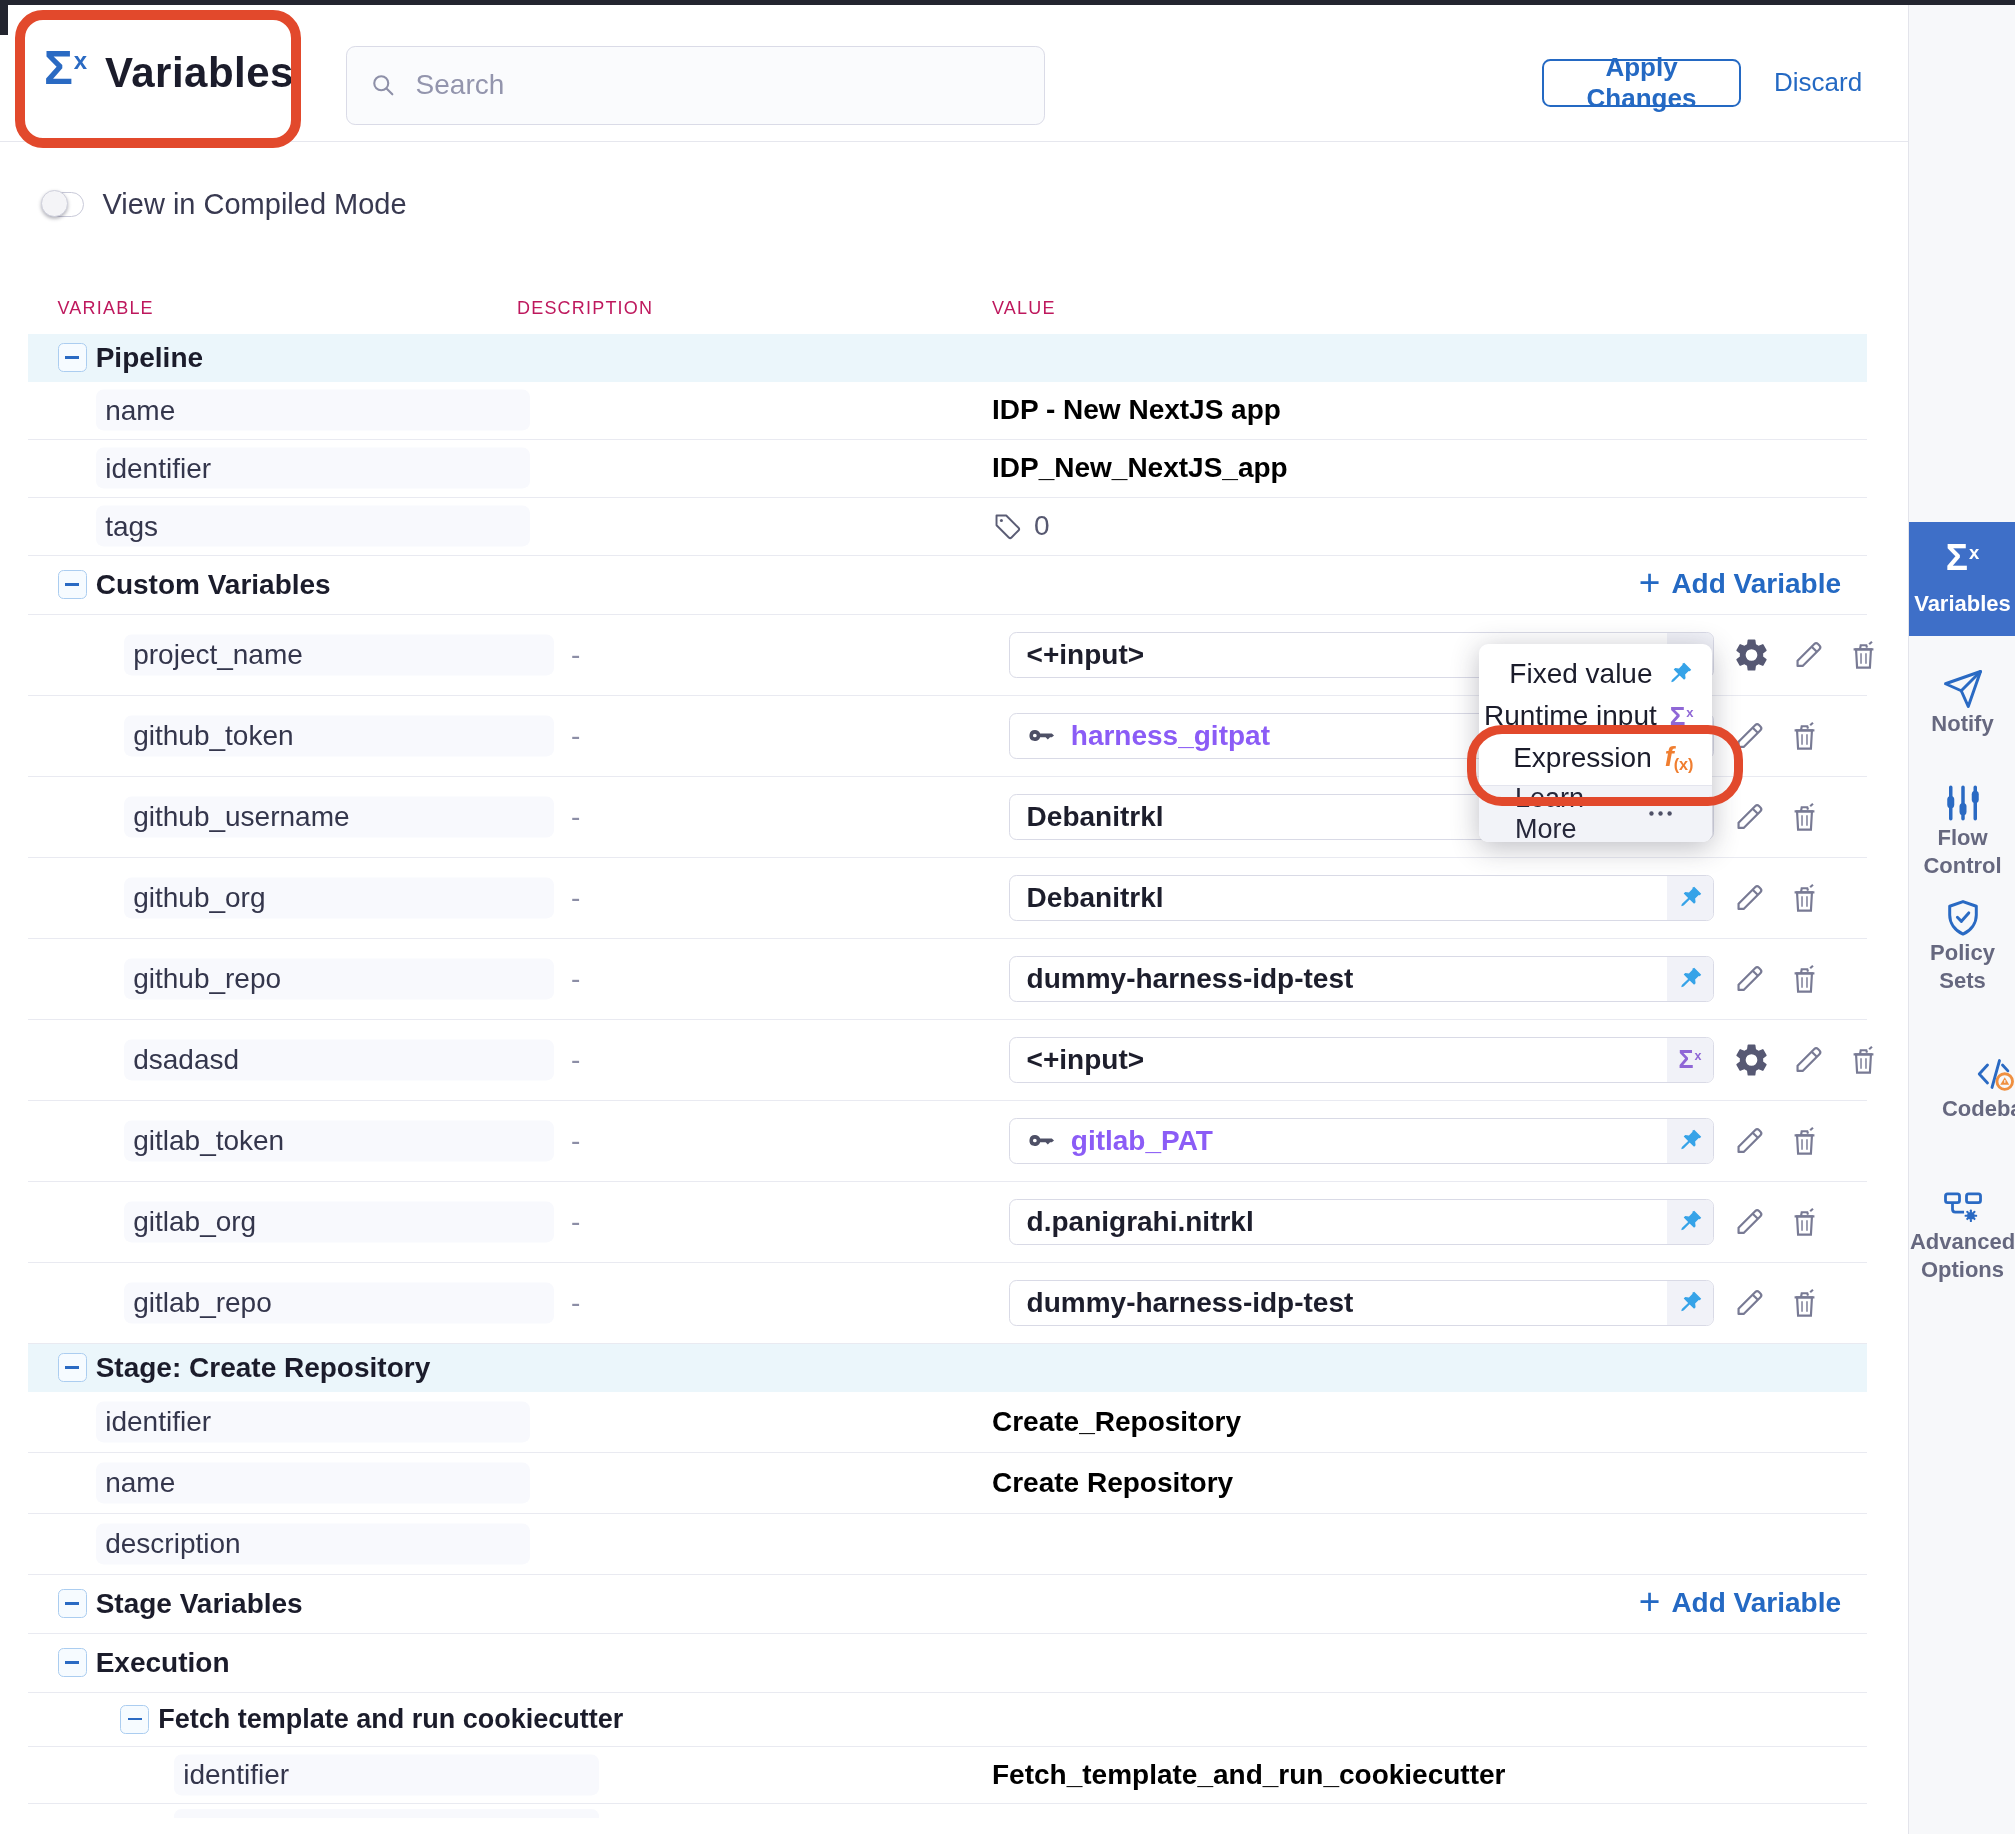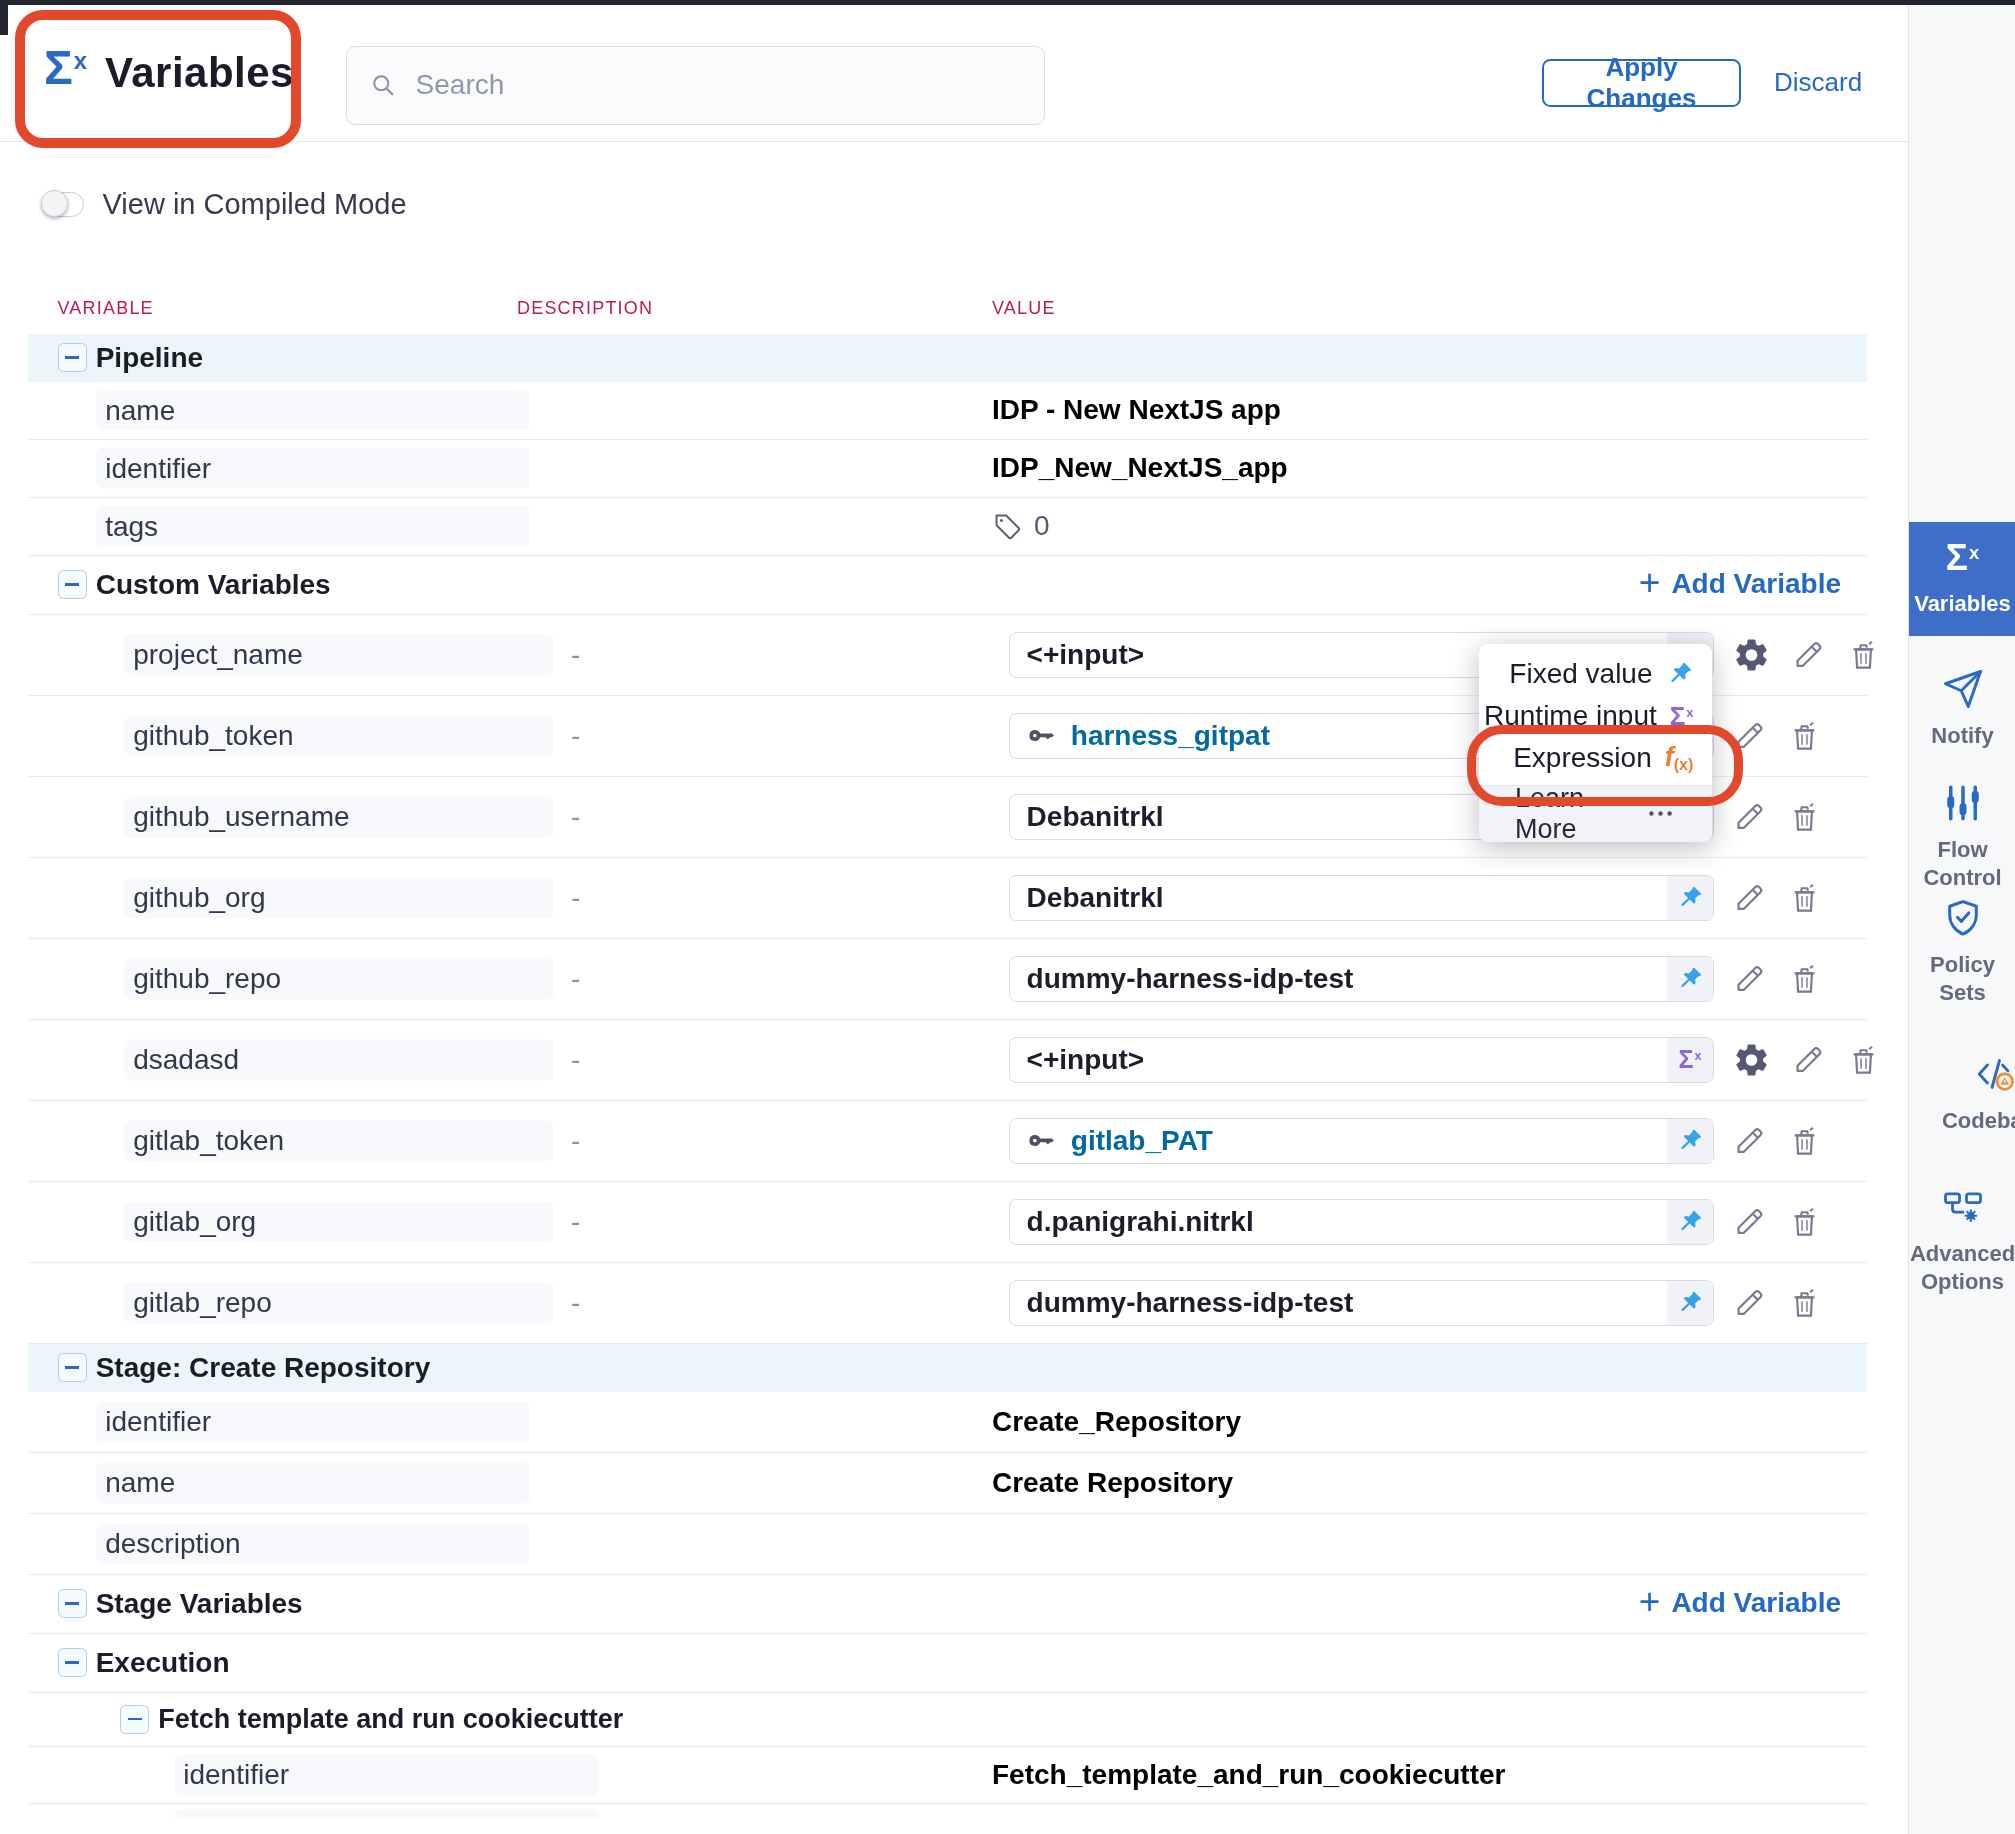--- a/index.html
+++ b/index.html
@@ -81,21 +81,21 @@
   .kv-label{font-size:28px;color:#34364c;margin-left:9.2px;white-space:nowrap}
   .kv-value{position:absolute;left:964px;top:50%;transform:translateY(-50%);
     font-size:28px;font-weight:600;color:#000000;display:flex;align-items:center;gap:11px;white-space:nowrap}
   .kv-value.tags{font-weight:500;color:#565870}
   .kv-value .svg-ic{width:31px;height:31px;color:#5b5d75}
   .desc{position:absolute;left:543px;top:50%;transform:translateY(-50%);font-size:28px;color:#8c8ea6}
 
   .value-input{position:absolute;left:981px;top:50%;transform:translateY(-50%);width:705px;height:46px;
     border:1.8px solid #d9dae6;border-radius:7.4px;background:#fff;display:flex;align-items:center;overflow:hidden;box-sizing:border-box}
   .input-text{flex:1;font-size:28px;font-weight:600;color:#1d1e2c;padding-left:16.6px;white-space:nowrap;overflow:hidden}
-  .value-input.secret .input-text{color:#0369a1;padding-left:13px}
+  .value-input.secret .input-text{color:#8b5cf6;padding-left:13px}
   .key-ic{width:33px;height:33px;margin-left:14.8px;color:#4e5066;flex:none}
   .type-cap{width:46px;align-self:stretch;margin-left:auto;flex:none;background:#f1f2f8;
     display:flex;align-items:center;justify-content:center;border-radius:0 5.5px 5.5px 0}
   .type-cap .svg-ic{width:28px;height:28px;color:var(--pin)}
   .type-cap .sigma-glyph{font-size:25px;color:var(--purple)}
 
   .actions{position:absolute;left:1704px;top:50%;transform:translateY(-50%);display:flex;gap:20px;align-items:center}
   .actions .svg-ic{width:35px;height:35px;color:#787a94}
   .actions .svg-ic.gear-ic{color:#565873;width:39px;height:39px}
 
@@ -110,21 +110,21 @@
   .fx-glyph{color:var(--orange);font-weight:700;font-size:27px;font-style:italic;line-height:1}
   .fx-glyph sub{font-size:.6em;font-style:normal;font-weight:700;vertical-align:-.25em}
   .dd-footer{height:57px;background:#f2f3f8;border-top:1.8px solid #e4e5ee;border-radius:0 0 9.2px 9.2px;
     display:flex;align-items:center;justify-content:flex-end;padding:0 36px;font-size:27px;color:#26273a;box-sizing:border-box}
   .dd-footer .svg-ic{width:33px;height:33px;color:#4e5066}
   .annot-oval{position:absolute;left:1467px;top:725px;width:258px;height:63px;
     border:9.2px solid var(--annot);border-radius:35px;z-index:35;pointer-events:none}
 
   
   .sidebar{position:absolute;left:1908px;top:4.6px;right:0;bottom:0;background:#f7f8fa;border-left:1.8px solid #e3e4eb;box-sizing:border-box}
-  .side-item{position:absolute;left:0;width:100%;display:flex;flex-direction:column;align-items:center;gap:12px}
+  .side-item{position:absolute;left:0;width:100%;display:flex;flex-direction:column;align-items:center;}
   .side-item .svg-ic{width:42px;height:42px;color:#2a6ac3}
   .side-label{font-size:22px;font-weight:700;color:#66687f;text-align:center;line-height:28px;white-space:pre-line}
   .side-item.active{background:var(--tab);height:114px;justify-content:center;gap:14px}
   .side-item.active .side-label{color:#fff}
   .side-item.active .sigma-glyph{color:#fff;font-size:37px}
 </style>
 </head>
 <body style="--annot: #e2492c; --blue: #2469c3; --tab: #3e6fc8; --pin: #36a3e8; --purple: #8f67d6; --orange: #f07e30;">
 
 <div class="top-strip"></div>

